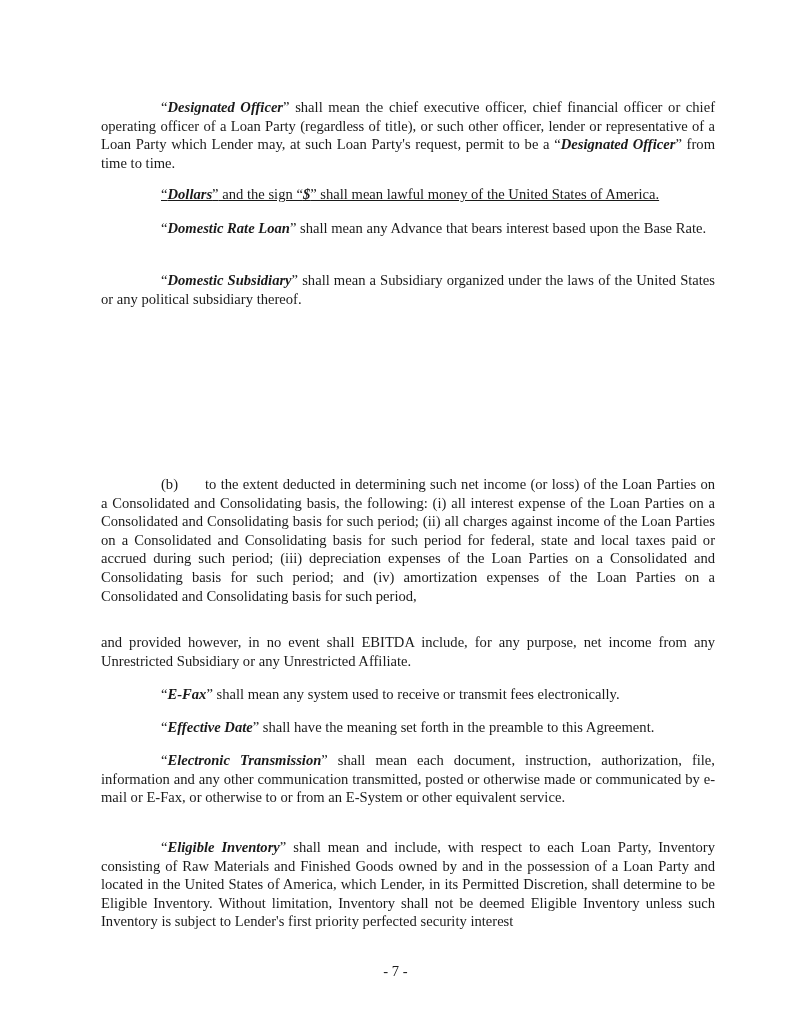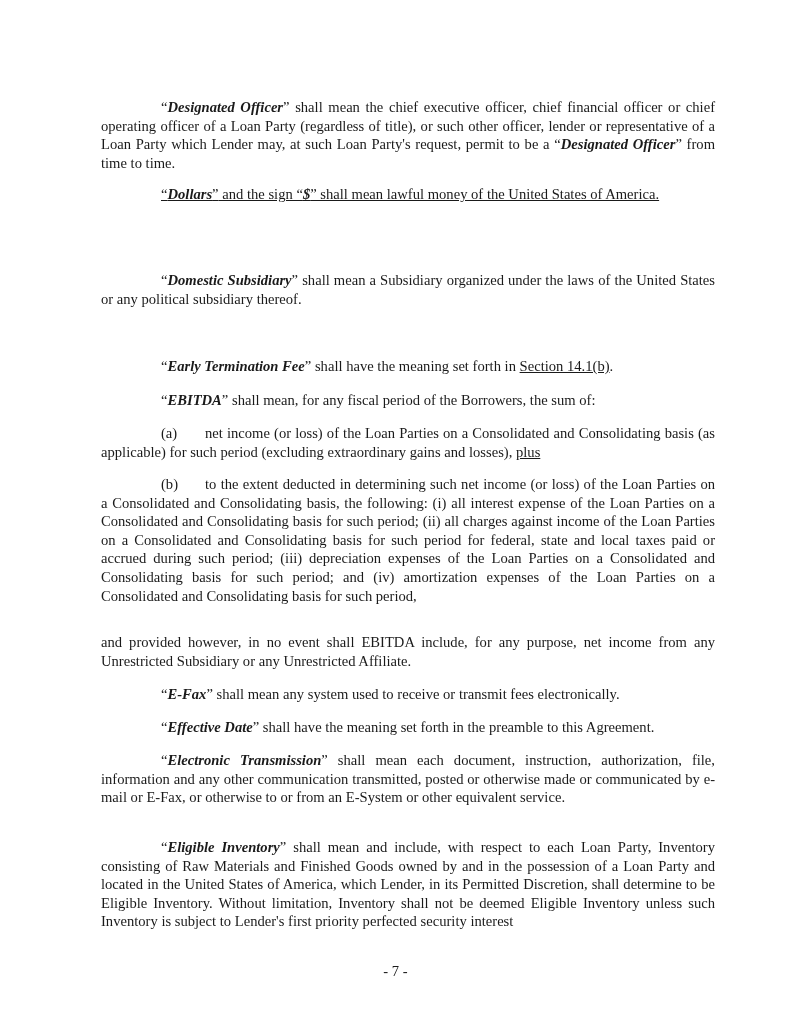--- a/index.html
+++ b/index.html
@@ -24,29 +24,27 @@
   </style>
 </head>
 <body>
 
 <div class="page">
 
   <p class="para indent" style="top:90px;"><span>“</span><span class="term">Designated Officer</span><span>”</span><span> shall mean the chief executive officer, chief financial officer or chief operating officer of a Loan Party (regardless of title), or such other officer, lender or representative of a Loan Party which Lender may, at such Loan Party's request, permit to be a </span><span>“</span><span class="term">Designated Officer</span><span>”</span><span> from time to time.</span></p>
 
   <p class="para indent" style="top:177px;text-decoration:underline;"><span>“</span><span class="term">Dollars</span><span>”</span><span> and the sign “</span><span class="term">$</span><span>” shall mean lawful money of the United States of America.</span></p>
 
+  <p class="para indent" style="top:211px;"><span>“</span><span class="term">Domestic Rate Loan</span><span>”</span><span> shall mean any Advance that bears interest based upon the Base Rate.</span></p>
 
   <p class="para indent" style="top:263px;font-family:Liberation Serif, serif;"><span>“</span><span class="term">Domestic Subsidiary</span><span>”</span><span> shall mean a Subsidiary organized under the laws of the United States or any political subsidiary thereof.</span></p>
 
 
-  <p class="para indent" style="top:349px;"><span>“</span><span class="term">Early Termination Fee</span><span>”</span><span> shall have the meaning set forth in </span><span class="u">Section 14.1(b)</span><span>.</span></p>
 
-  <p class="para indent" style="top:383px;"><span>“</span><span class="term">EBITDA</span><span>”</span><span> shall mean, for any fiscal period of the Borrowers, the sum of:</span></p>
 
-  <p class="para indent" style="top:416px;"><span class="label">(a)</span><span>net income (or loss) of the Loan Parties on a Consolidated and Consolidating basis (as applicable) for such period (excluding extraordinary gains and losses), </span><span class="u">plus</span></p>
 
   <p class="para indent" style="top:467px;"><span class="label">(b)</span><span>to the extent deducted in determining such net income (or loss) of the Loan Parties on a Consolidated and Consolidating basis, the following: (i) all interest expense of the Loan Parties on a Consolidated and Consolidating basis for such period; (ii) all charges against income of the Loan Parties on a Consolidated and Consolidating basis for such period for federal, state and local taxes paid or accrued during such period; (iii) depreciation expenses of the Loan Parties on a Consolidated and Consolidating basis for such period; and (iv) amortization expenses of the Loan Parties on a Consolidated and Consolidating basis for such period,</span></p>
 
   <p class="para" style="top:625px;"><span>and provided however, in no event shall EBITDA include, for any purpose, net income from any Unrestricted Subsidiary or any Unrestricted Affiliate.</span></p>
 
   <p class="para indent" style="top:677px;"><span>“</span><span class="term">E-Fax</span><span>”</span><span> shall mean any system used to receive or transmit fees electronically.</span></p>
 
   <p class="para indent" style="top:743px;"><span>“</span><span class="term">Electronic Transmission</span><span>”</span><span> shall mean each document, instruction, authorization, file, information and any other communication transmitted, posted or otherwise made or communicated by e-mail or E-Fax, or otherwise to or from an E-System or other equivalent service.</span></p>
 
   <p class="para indent" style="top:710px;"><span>“</span><span class="term">Effective Date</span><span>”</span><span> shall have the meaning set forth in the preamble to this Agreement.</span></p>

